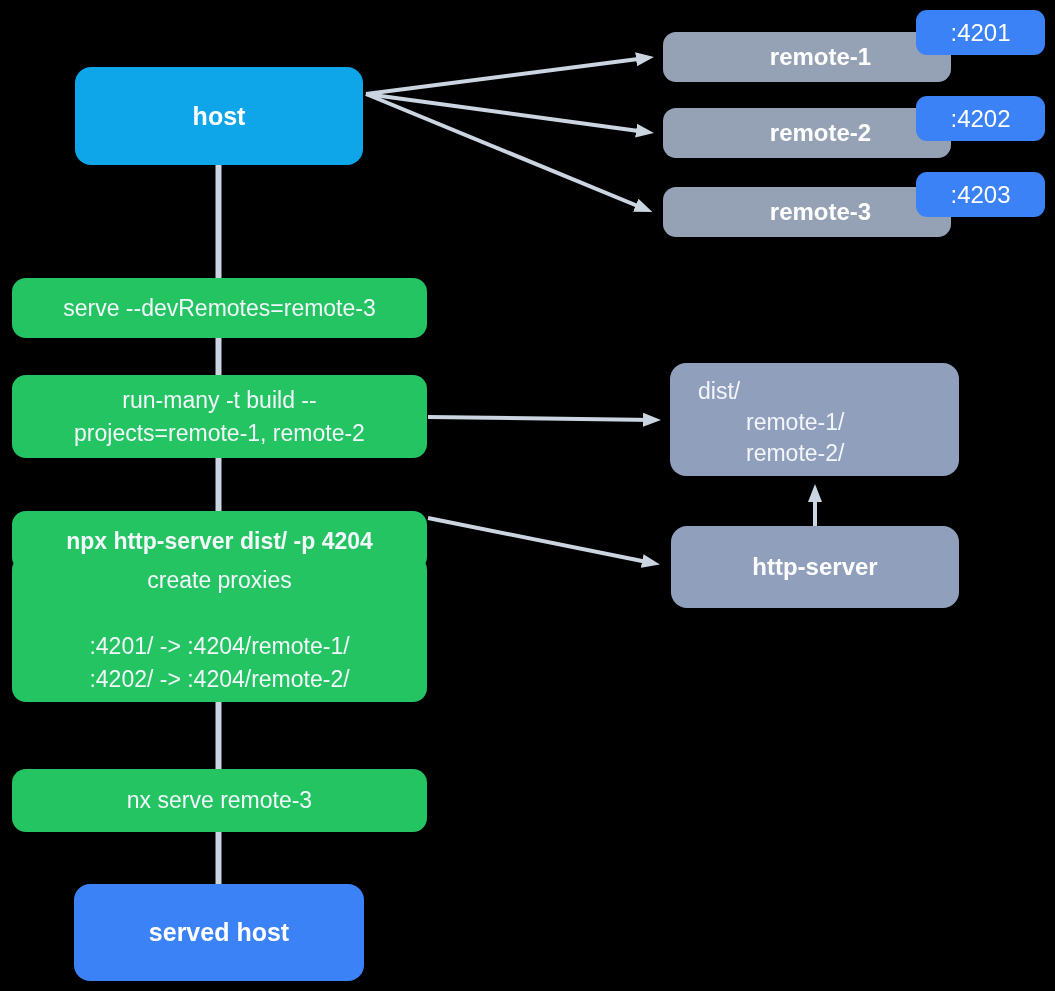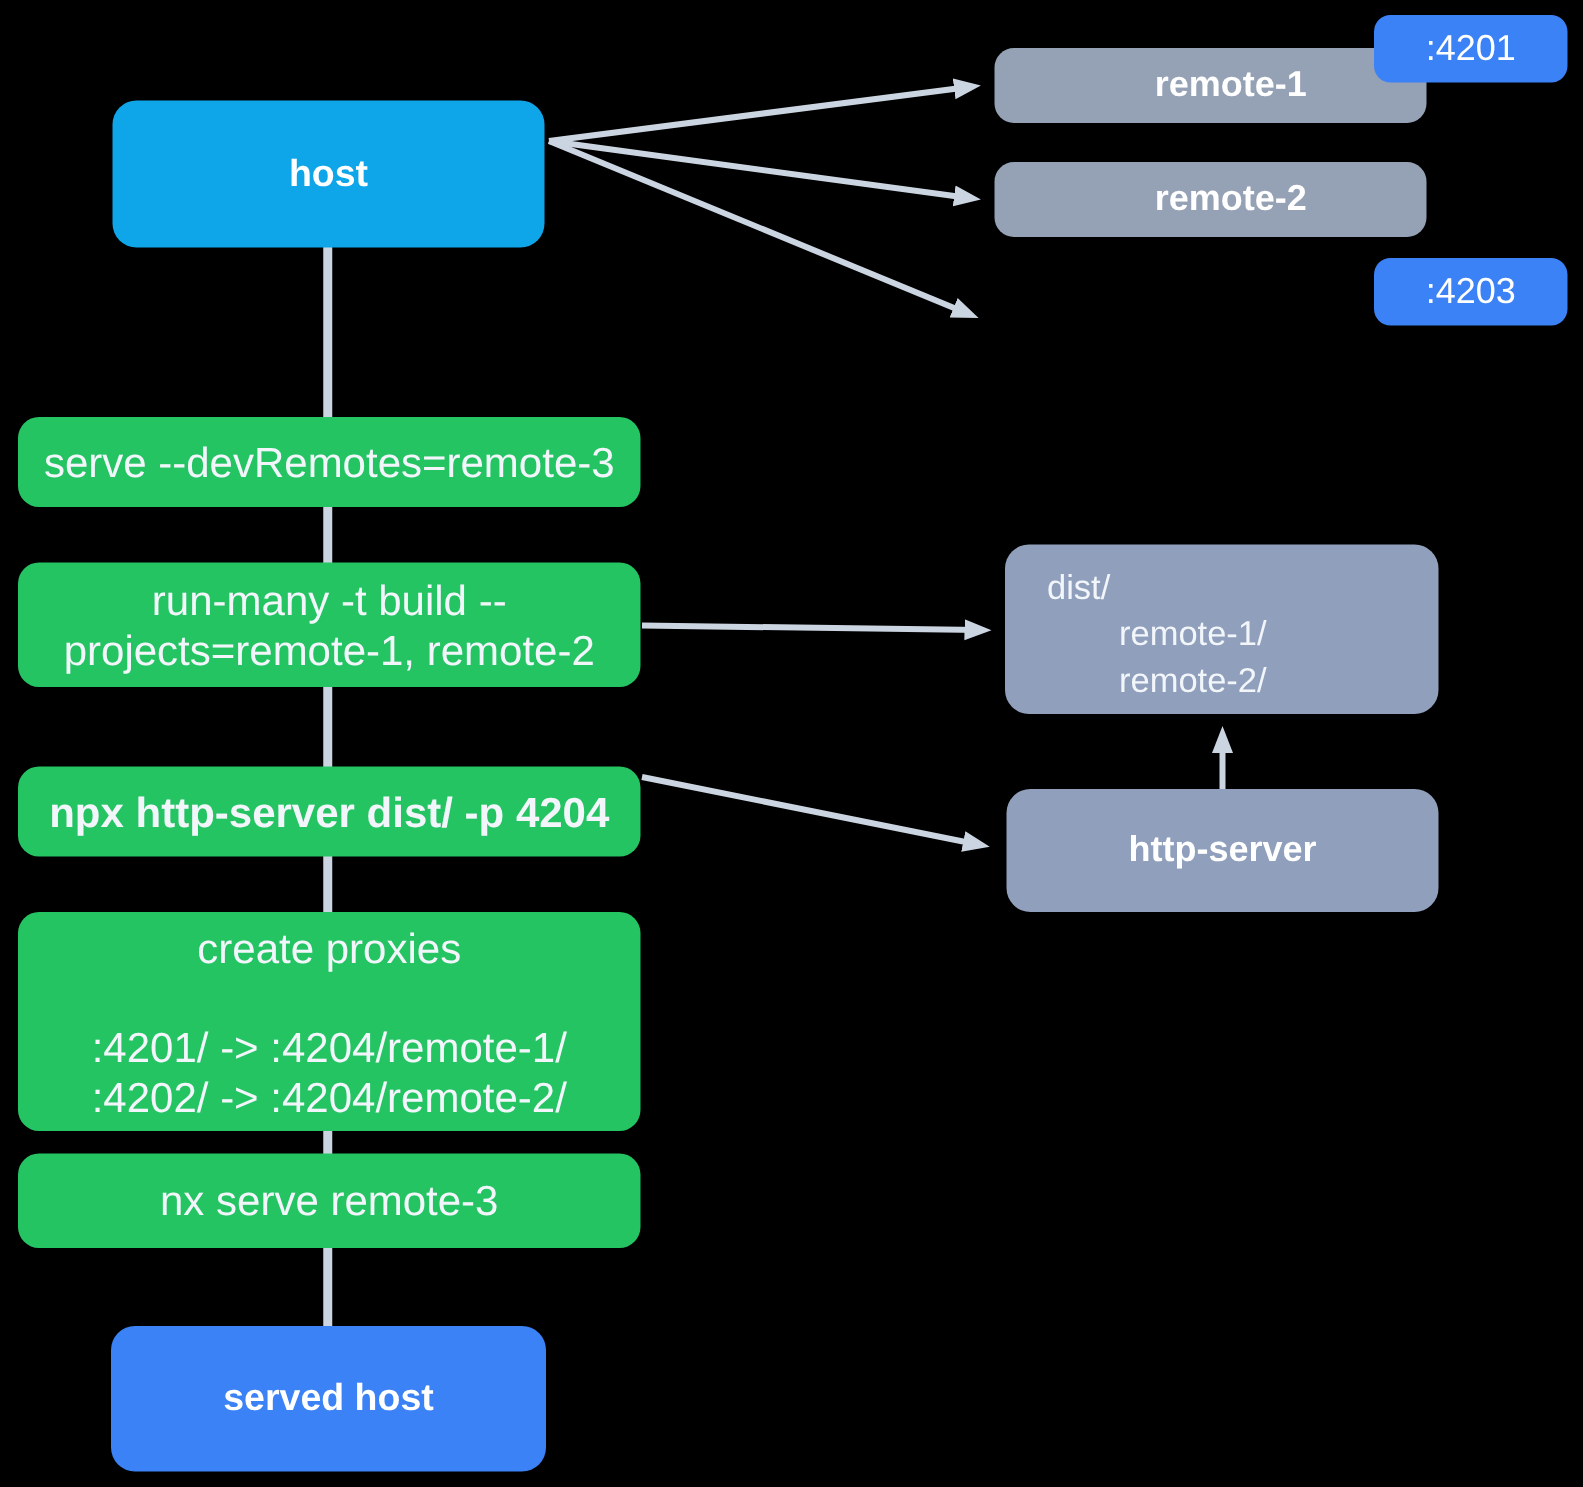--- a/index.html
+++ b/index.html
@@ -83,29 +83,29 @@
   .step {
     position: absolute;
     left: 12px; width: 415px;
     background: var(--step-green);
     border-radius: 14px;
     display: flex;
     flex-direction: column;
     align-items: center;
     justify-content: center;
     color: var(--command-text);
-    font-size: 28px;
+    font-size: 23px;
     line-height: 33px;
     text-align: center;
     z-index: 1;
   }
   .step.s1 { top: 278px; height: 60px; }
   .step.s2 { top: 375px; height: 83px; }
   .step.s3 { top: 511px; height: 60px; font-weight: bold; }
-  .step.s4 { top: 608px; height: 146px; justify-content: flex-start; padding-top: 8px; }
+  .step.s4 { top: 556px; height: 146px; justify-content: flex-start; padding-top: 8px; }
   .step.s5 { top: 769px; height: 63px; }
 
   .step .spacer-line { height: 33px; width: 100%; }
 
   .node.dist {
     left: 670px; top: 363px; width: 289px; height: 113px;
     background: var(--artifact-gray);
     border-radius: 16px;
     display: block;
     text-align: left;
@@ -152,23 +152,29 @@
   <div class="node host">
     <span>host</span>
   </div>
 
   <div class="node remote r1">
     <span>remote-1</span>
   </div>
   <div class="node remote r2">
     <span>remote-2</span>
   </div>
+  <div class="node remote r3">
+    <span>remote-3</span>
+  </div>
 
   <div class="badge b1">
     <span>:4201</span>
+  </div>
+  <div class="badge b2">
+    <span>:4202</span>
   </div>
   <div class="badge b3">
     <span>:4203</span>
   </div>
 
   <div class="step s1">
     <span>serve --devRemotes=remote-3</span>
   </div>
 
   <div class="step s2">

